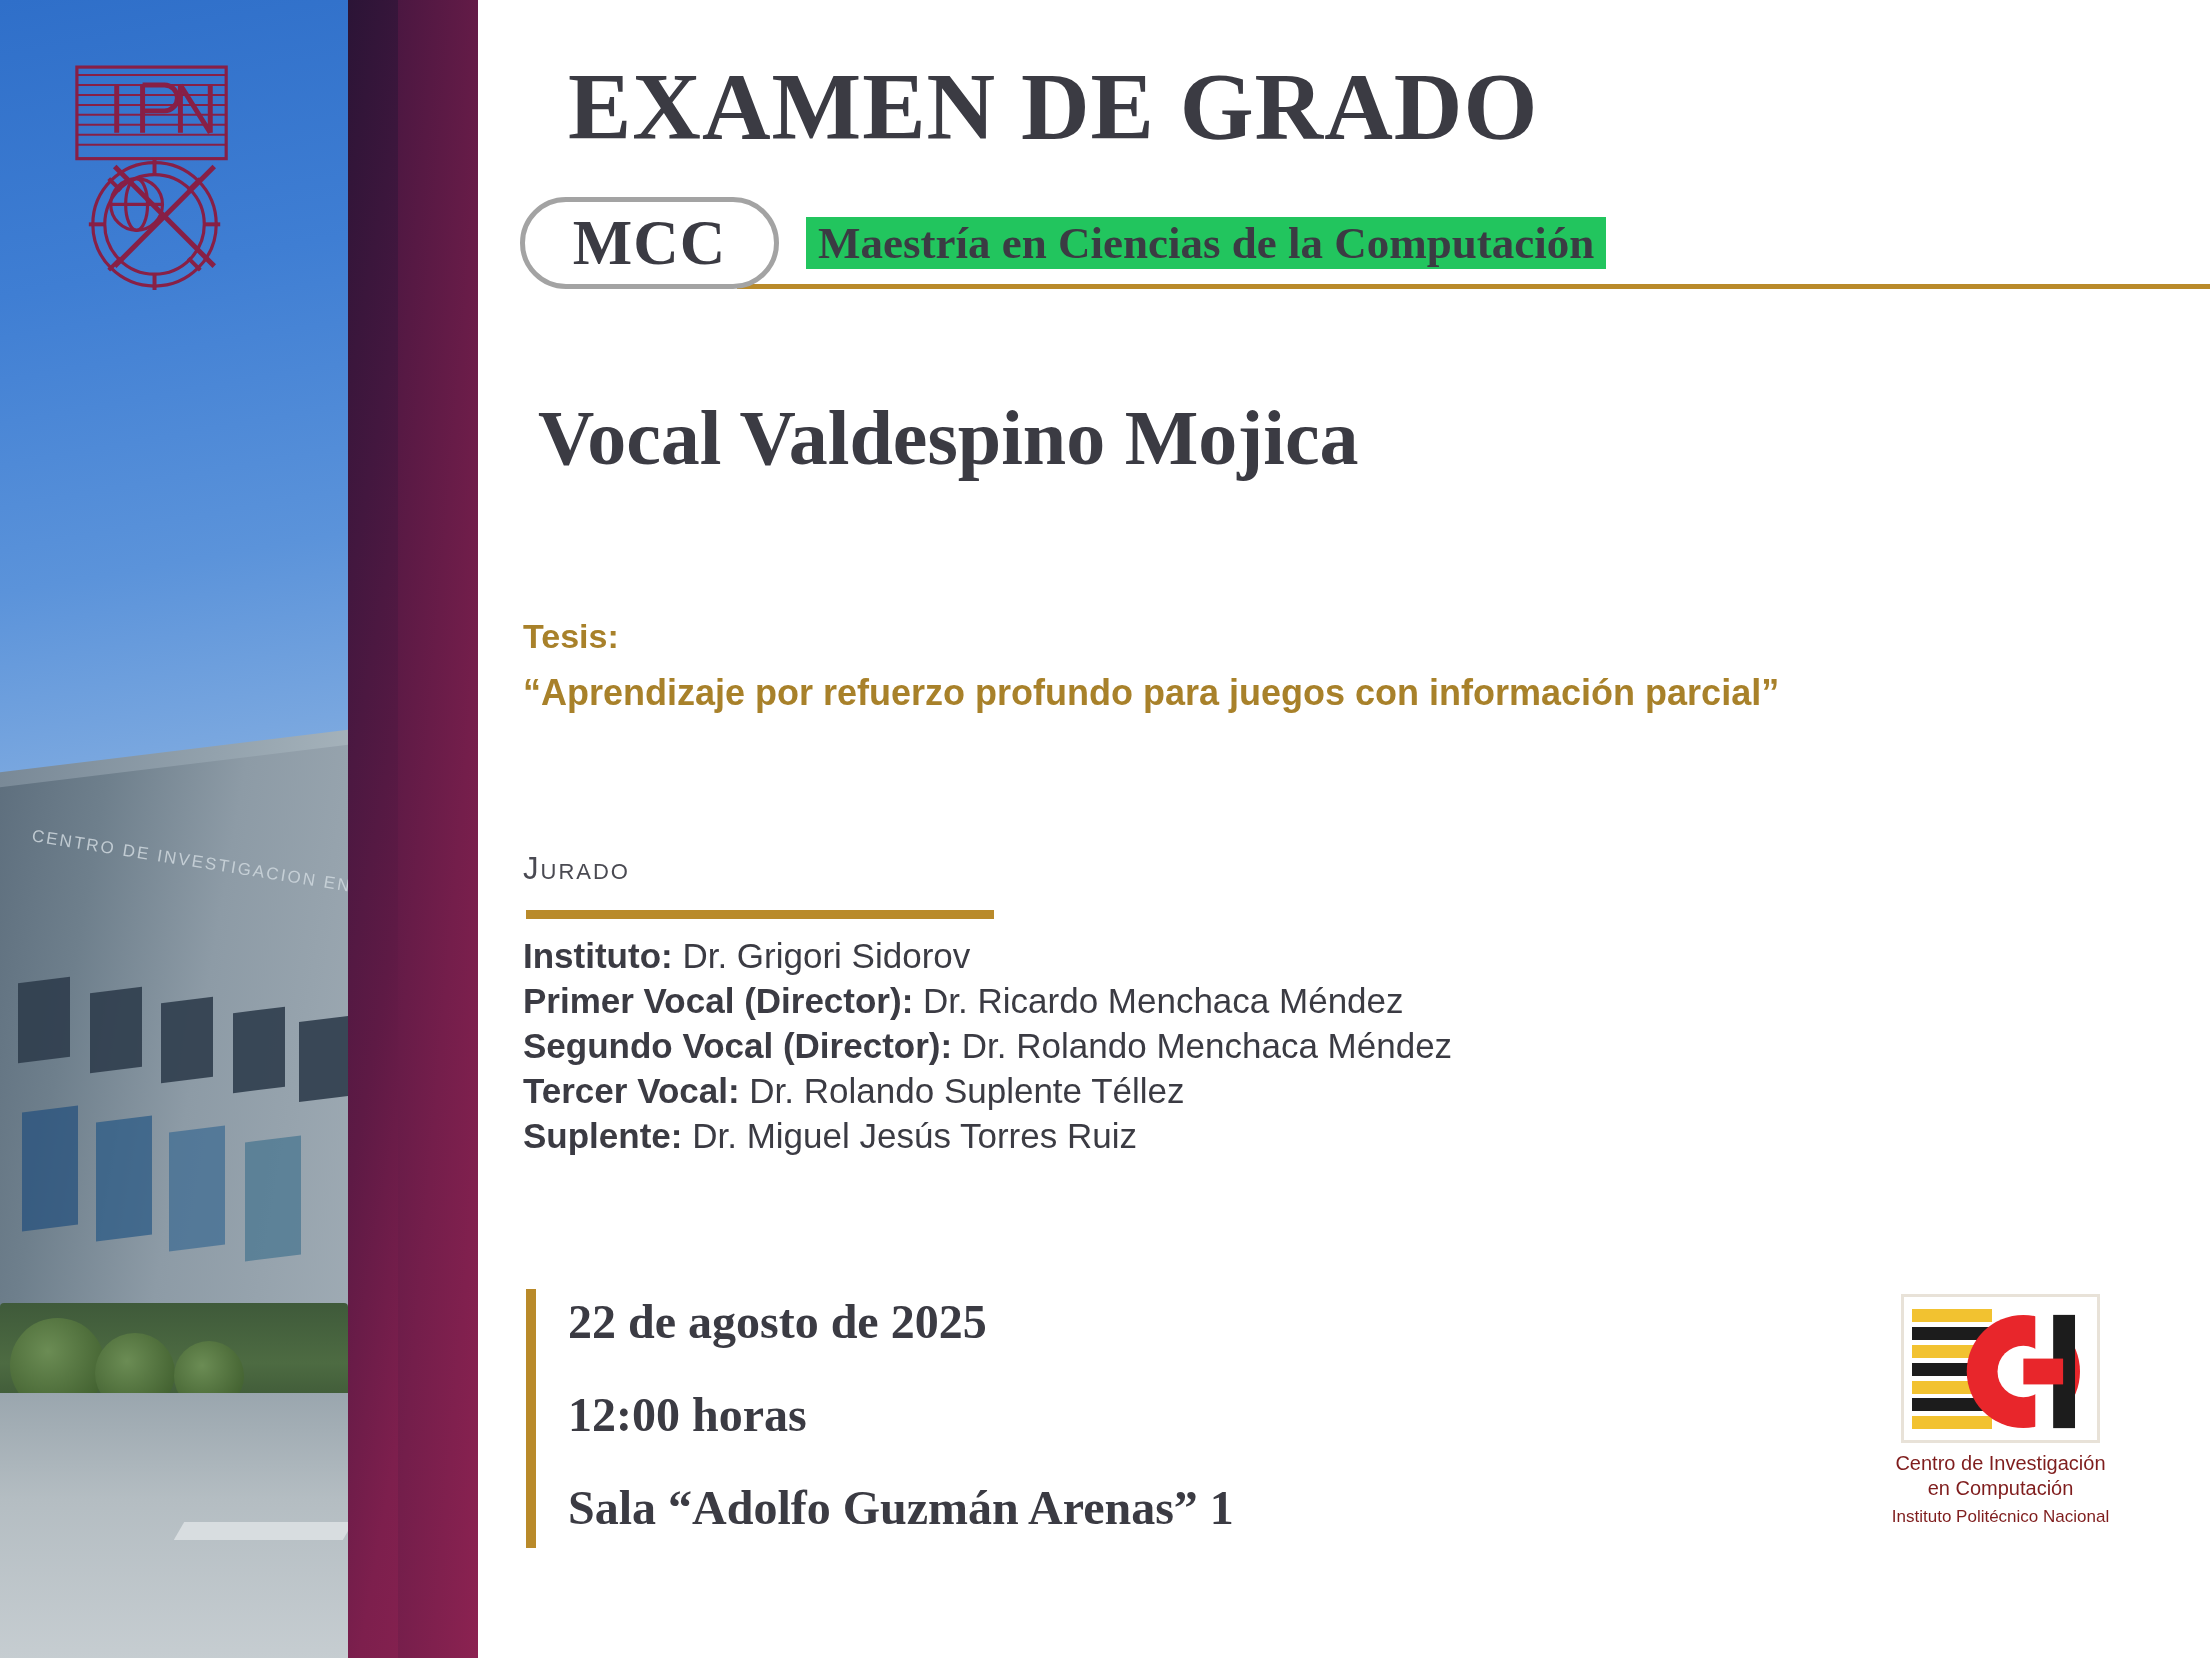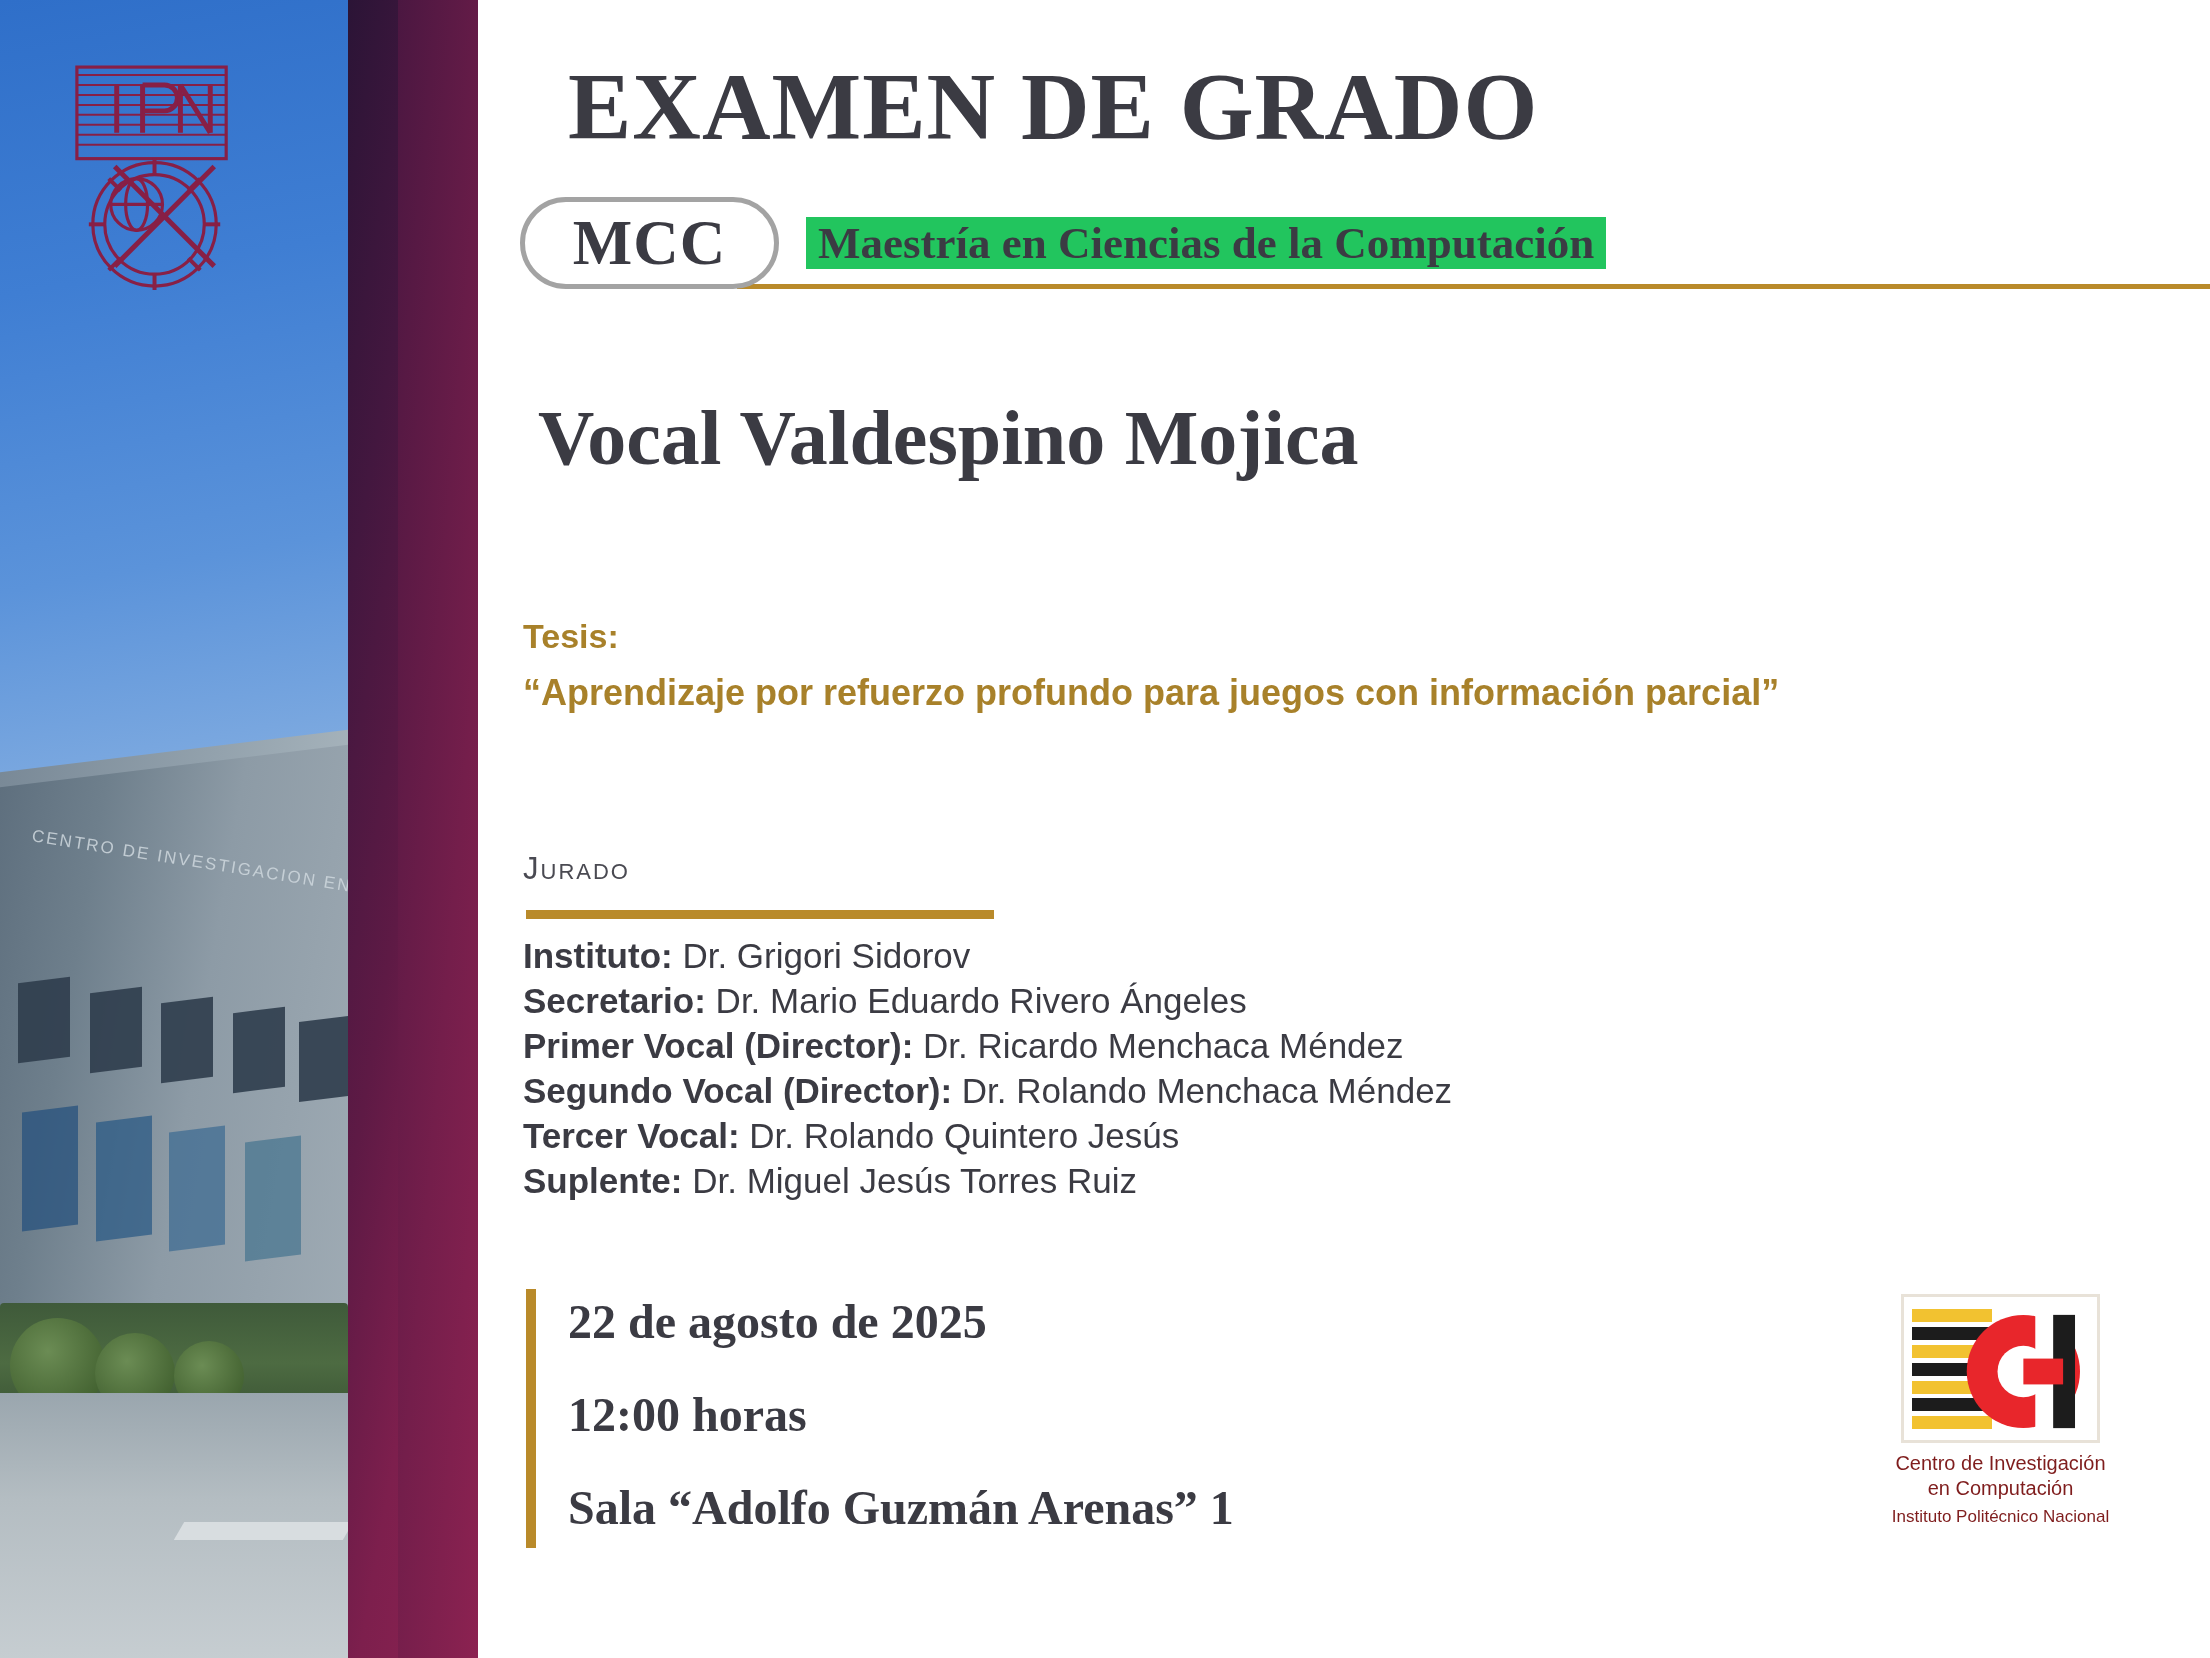--- a/index.html
+++ b/index.html
@@ -345,34 +345,30 @@
 
     <div class="jurado-label">Jurado</div>
     <div class="jurado-rule"></div>
 
     <div class="jury-list">
       <div class="jury-row">
         <b>Instituto:</b>
         <span>Dr. Grigori Sidorov</span>
       </div>
       <div class="jury-row">
-        <b>Secretario:</b>
-        <span>Dr. Mario Eduardo Rivero Ángeles</span>
-      </div>
-      <div class="jury-row">
         <b>Primer Vocal (Director):</b>
         <span>Dr. Ricardo Menchaca Méndez</span>
       </div>
       <div class="jury-row">
         <b>Segundo Vocal (Director):</b>
         <span>Dr. Rolando Menchaca Méndez</span>
       </div>
       <div class="jury-row">
         <b>Tercer Vocal:</b>
-        <span>Dr. Rolando Quintero Jesús</span>
+        <span>Dr. Rolando Suplente Téllez</span>
       </div>
       <div class="jury-row">
         <b>Suplente:</b>
         <span>Dr. Miguel Jesús Torres Ruiz</span>
       </div>
     </div>
 
     <div class="event-bar"></div>
     <div class="event-lines">
       <div class="event-line">22 de agosto de 2025</div>

